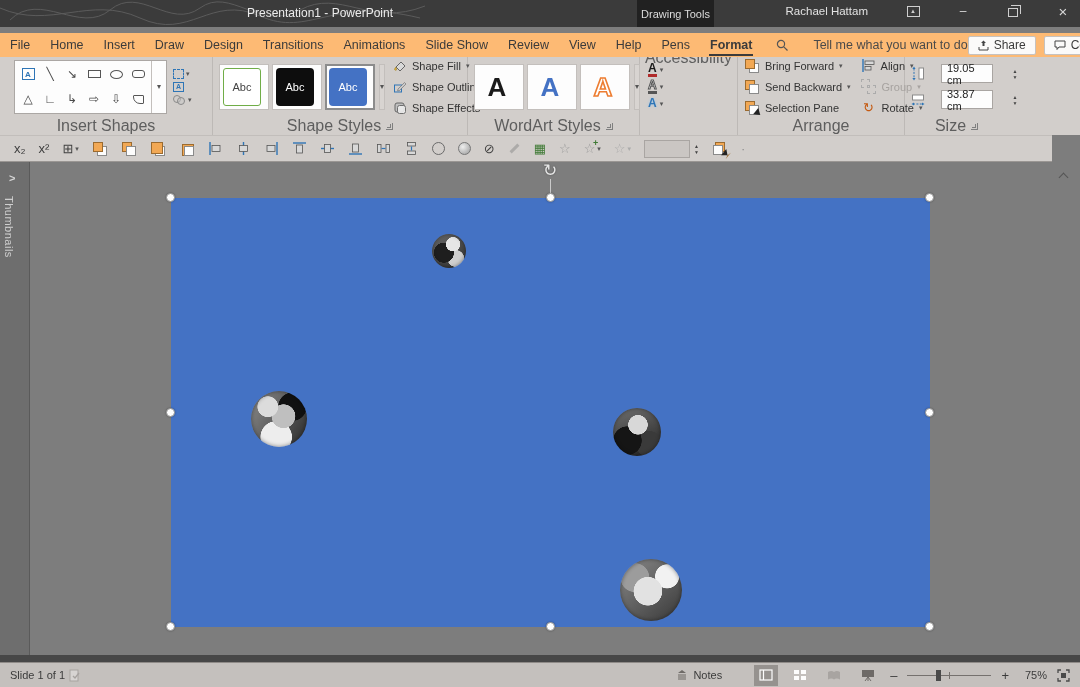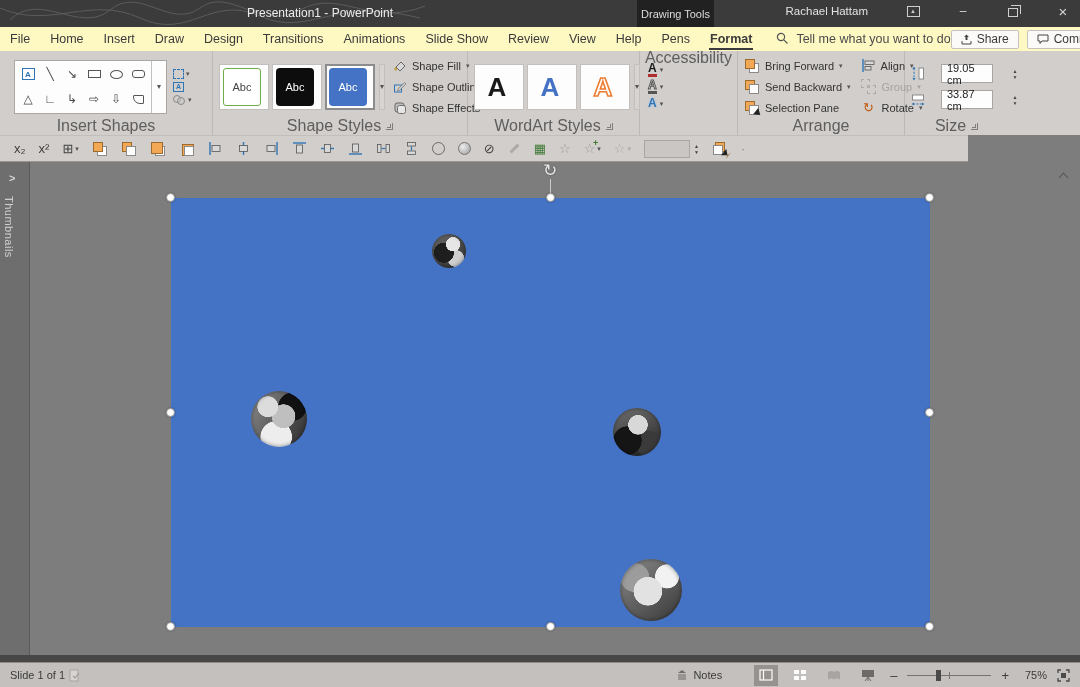--- a/index.html
+++ b/index.html
@@ -12,25 +12,25 @@
   .tb-title{position:absolute;left:160px;width:320px;top:0;height:27px;line-height:27px;text-align:center;color:#ECECEC}
   .ctx-tab{position:absolute;left:637px;top:0;width:77px;height:27px;background:#212121;color:#DCDCDC;font-size:11px;display:flex;align-items:center;justify-content:center}
   .tb-right{position:absolute;right:6px;top:0;height:22px;display:flex;align-items:center;gap:28px}
   .tb-user{font-size:11.5px;color:#E2E2E2;margin-right:6px}
   .wbtn{width:22px;height:20px;display:flex;align-items:center;justify-content:center;color:#D8D8D8}
   .restore-ic{width:10px;height:9px;border:1px solid #CFCFCF;position:relative;margin-top:2px}
   .restore-ic:before{content:"";position:absolute;left:2px;top:-4px;width:9px;height:8px;border:1px solid #CFCFCF;border-bottom:0;border-left:0}
   .rdo-box{width:13px;height:11px;border:1px solid #CFCFCF;display:flex;align-items:center;justify-content:center;font-size:6px;color:#CFCFCF}
 
   
-  .tabrow{position:absolute;left:0;top:27px;width:1080px;height:24px;background:#fef9c3;display:flex;align-items:center;font-size:12.5px;color:#3B3B3B;z-index:29}
+  .tabrow{position:absolute;left:0;top:33px;width:1080px;height:24px;background:#fdba74;display:flex;align-items:center;font-size:12.5px;color:#3B3B3B;z-index:29}
   .t{padding:0 10px;line-height:24px;white-space:nowrap}
   .t.active{font-weight:bold;position:relative}
   .t.active:after{content:"";position:absolute;left:9px;right:9px;bottom:1px;height:2px;background:#3B3B3B}
-  .tellme{display:flex;align-items:flex-start;gap:7px;margin-left:14px;color:#4A4A4A;white-space:nowrap}
+  .tellme{display:flex;align-items:flex-end;gap:24px;margin-left:14px;color:#4A4A4A;white-space:nowrap}
   .tr-right{margin-left:auto;display:flex;align-items:center;gap:8px;padding-right:8px}
   .pillbtn{display:flex;align-items:center;gap:5px;background:#FBFAF9;border:1px solid #C6C2BF;height:19px;padding:0 9px;border-radius:2px;font-size:12px;color:#3B3B3B;white-space:nowrap}
 
   
   .ribbon{position:absolute;left:0;top:51px;width:1080px;height:84px;background:#D2CECB;display:flex;z-index:28}
   .group{display:flex;flex-direction:column;border-right:1px solid #BDB9B6;height:84px}
   .gbody{flex:1;display:flex;align-items:center;padding:5px 6px 2px 6px}
   .glabel{height:16px;font-size:16px;color:#5E5E5E;display:flex;align-items:center;justify-content:center;gap:5px;padding-bottom:2px}
   .dlg{width:7px;height:7px;border-right:1px solid #777;border-bottom:1px solid #777;position:relative;opacity:.9}
   .dlg:before{content:"";position:absolute;right:1px;bottom:1px;width:3px;height:3px;border-right:1px solid #777;border-bottom:1px solid #777}
@@ -100,21 +100,21 @@
   
   .size-col{display:flex;flex-direction:column;gap:7px}
   .size-row{display:flex;align-items:center;gap:16px}
   .sizebox{width:52px;height:19px;background:#FDFDFD;border:1px solid #A9A5A2;font-size:11px;color:#222;display:flex;align-items:center;padding:0 5px}
   .stepper{width:12px;height:19px;display:flex;flex-direction:column;justify-content:center;gap:2px;align-items:center}
   .stepper span{font-size:5px;color:#444;line-height:4px}
   .collapse-chev{position:absolute;right:12px;top:120px;width:8px;height:8px}
   .collapse-chev:before{content:"";position:absolute;left:0;top:3px;width:6px;height:6px;border-top:1.5px solid #555;border-right:1.5px solid #555;transform:rotate(-45deg)}
 
   
-  .qtb{position:absolute;left:0;top:135px;width:968px;height:27px;background:#D2CECB;border-top:1px solid #C2BEBB;border-bottom:1px solid #9A9693;display:flex;align-items:center;gap:13px;padding:0 14px;z-index:27}
+  .qtb{position:absolute;left:0;top:135px;width:1052px;height:27px;background:#D2CECB;border-top:1px solid #C2BEBB;border-bottom:1px solid #9A9693;display:flex;align-items:center;gap:13px;padding:0 14px;z-index:27}
   .qi{display:flex;align-items:center;gap:2px;font-size:13px;color:#3F3F3F;white-space:nowrap}
   .qi .car{font-size:7px;color:#555}
   .qi.dis{color:#ABABAB}
   .circ-o{width:13px;height:13px;border:1px solid #6A6A6A;border-radius:50%}
   .circ-f{width:13px;height:13px;border:1px solid #777;border-radius:50%;background:radial-gradient(circle at 35% 35%,#EEE,#9A9A9A)}
   .pencil-dis{width:13px;height:13px;position:relative;opacity:.55}
   .pencil-dis:before{content:"";position:absolute;left:1px;top:5px;width:11px;height:3px;background:#8F8F8F;transform:rotate(-45deg)}
   .star-wrap{position:relative}
   .star-plus{position:absolute;right:-3px;top:-3px;font-size:9px;color:#3E7A34;font-weight:bold}
   .qspin{width:46px;height:18px;background:#CAC6C3;border:1px solid #A9A5A2}

